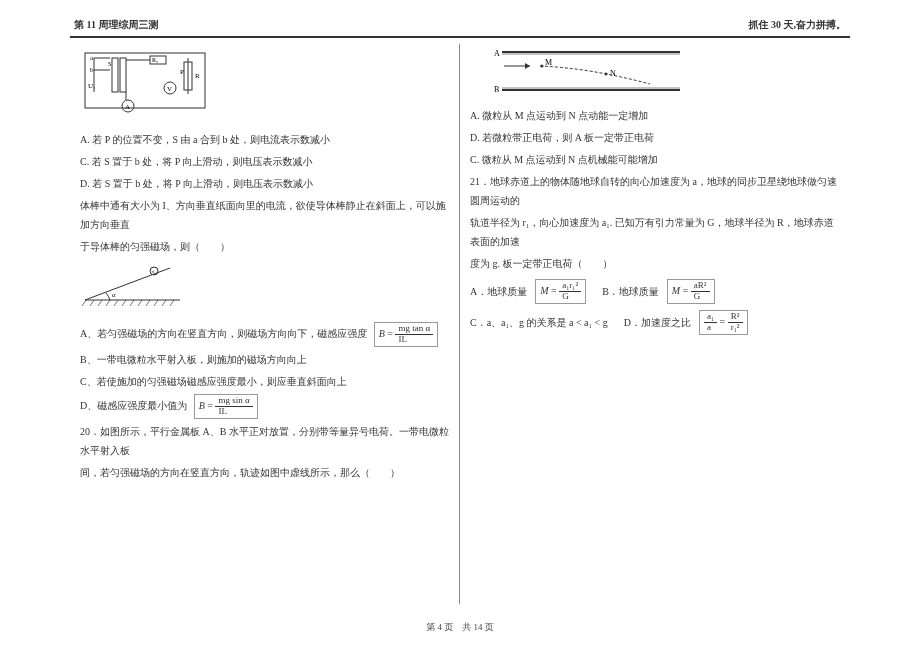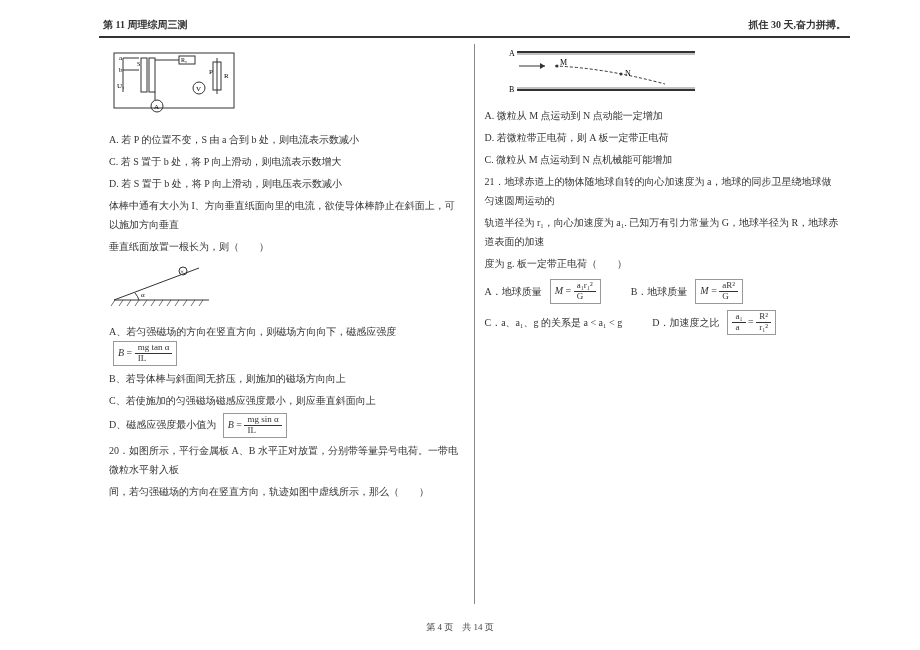--- a/index.html
+++ b/index.html
@@ -8,21 +8,20 @@
     height: 650px;
     background: #fff;
     font-family: "SimSun", "宋体", serif;
     font-size: 10px;
     color: #333;
     position: relative;
     overflow: hidden;
   }
   .page {
     padding: 18px 70px 0 70px;
-    margin-left: 29px;
   }
   .header {
     display: flex;
     justify-content: space-between;
     font-size: 10px;
     font-weight: bold;
     padding: 0 4px 4px 4px;
   }
   .rule { height: 2px; background: #333; margin-bottom: 6px; }
   .columns {
@@ -44,21 +43,21 @@
     text-align: center;
     font-size: 9px;
     color: #444;
   }
   
   .diagram { margin: 4px 0 6px 0; }
   .frac { display: inline-block; vertical-align: middle; text-align: left; font-size: 9px; line-height: 1.1; }
   .frac .num { display:block; border-bottom: 1px solid #333; padding: 0 3px; }
   .frac .den { display:block; padding: 0 3px; }
   .formula-box { display:inline-block; border:1px solid #999; padding:1px 4px; margin-left:4px; vertical-align:middle;}
-  .opt-row { display:flex; gap:30px; margin:6px 0; align-items:center;}
+  .opt-row { display:flex; gap:16px; margin:6px 0; align-items:center;}
   .opt { display:flex; align-items:center; gap:4px;}
 </style>
 </head>
 <body>
 
 <div class="page">
 
   <div class="header">
     <span>第 11 周理综周三测</span>
     <span>
@@ -94,25 +93,25 @@
           <text x="87" y="43" font-size="7">V</text>
           <text x="100" y="26" font-size="7">P</text>
           <circle cx="48" cy="58" r="6" fill="none" stroke="#333"></circle>
           <text x="45" y="61" font-size="7">A</text>
           <line x1="46" y1="44" x2="46" y2="52" stroke="#333"></line>
           <line x1="46" y1="12" x2="70" y2="12" stroke="#333"></line>
         </svg>
       </div>
 
       <div class="p">A. 若 P 的位置不变，S 由 a 合到 b 处，则电流表示数减小</div>
-      <div class="p">C. 若 S 置于 b 处，将 P 向上滑动，则电流表示数增大</div>
+      <div class="p">C. 若 S 置于 b 处，将 P 向上滑动，则电压表示数减小</div>
       <div class="p">D. 若 S 置于 b 处，将 P 向上滑动，则电压表示数减小</div>
 
       <div class="p">体棒中通有大小为 I、方向垂直纸面向里的电流，欲使导体棒静止在斜面上，可以施加方向垂直</div>
-      <div class="p">垂直纸面放置一根长为，则（　　）</div>
+      <div class="p">于导体棒的匀强磁场，则（　　）</div>
 
       <div class="diagram">
         <svg width="120" height="50" viewBox="0 0 120 50">
           <line x1="5" y1="40" x2="100" y2="40" stroke="#333"></line>
           <line x1="5" y1="40" x2="90" y2="8" stroke="#333"></line>
           <circle cx="74" cy="11" r="4" fill="none" stroke="#333"></circle>
           <text x="71" y="14" font-size="7">×</text>
           <path d="M 30 40 A 20 20 0 0 0 26 33" fill="none" stroke="#333"></path>
           <text x="32" y="37" font-size="7">α</text>
           <g stroke="#333" stroke-width="0.7">
@@ -135,21 +134,21 @@
       <div class="p">
         <span>A、若匀强磁场的方向在竖直方向，则磁场方向向下，磁感应强度</span>
         <span class="formula-box">
           <i>B</i> =
           <span class="frac">
             <span class="num">mg tan α</span>
             <span class="den">IL</span>
           </span>
         </span>
       </div>
-      <div class="p">B、若导体棒与斜面间无挤压，则施加的磁场方向向上</div>
+      <div class="p">B、一带电微粒水平射入板，则施加的磁场方向向上</div>
       <div class="p">C、若使施加的匀强磁场磁感应强度最小，则应垂直斜面向上</div>
       <div class="p">
         <span>D、磁感应强度最小值为</span>
         <span class="formula-box">
           <i>B</i> =
           <span class="frac">
             <span class="num">mg sin α</span>
             <span class="den">IL</span>
           </span>
         </span>

